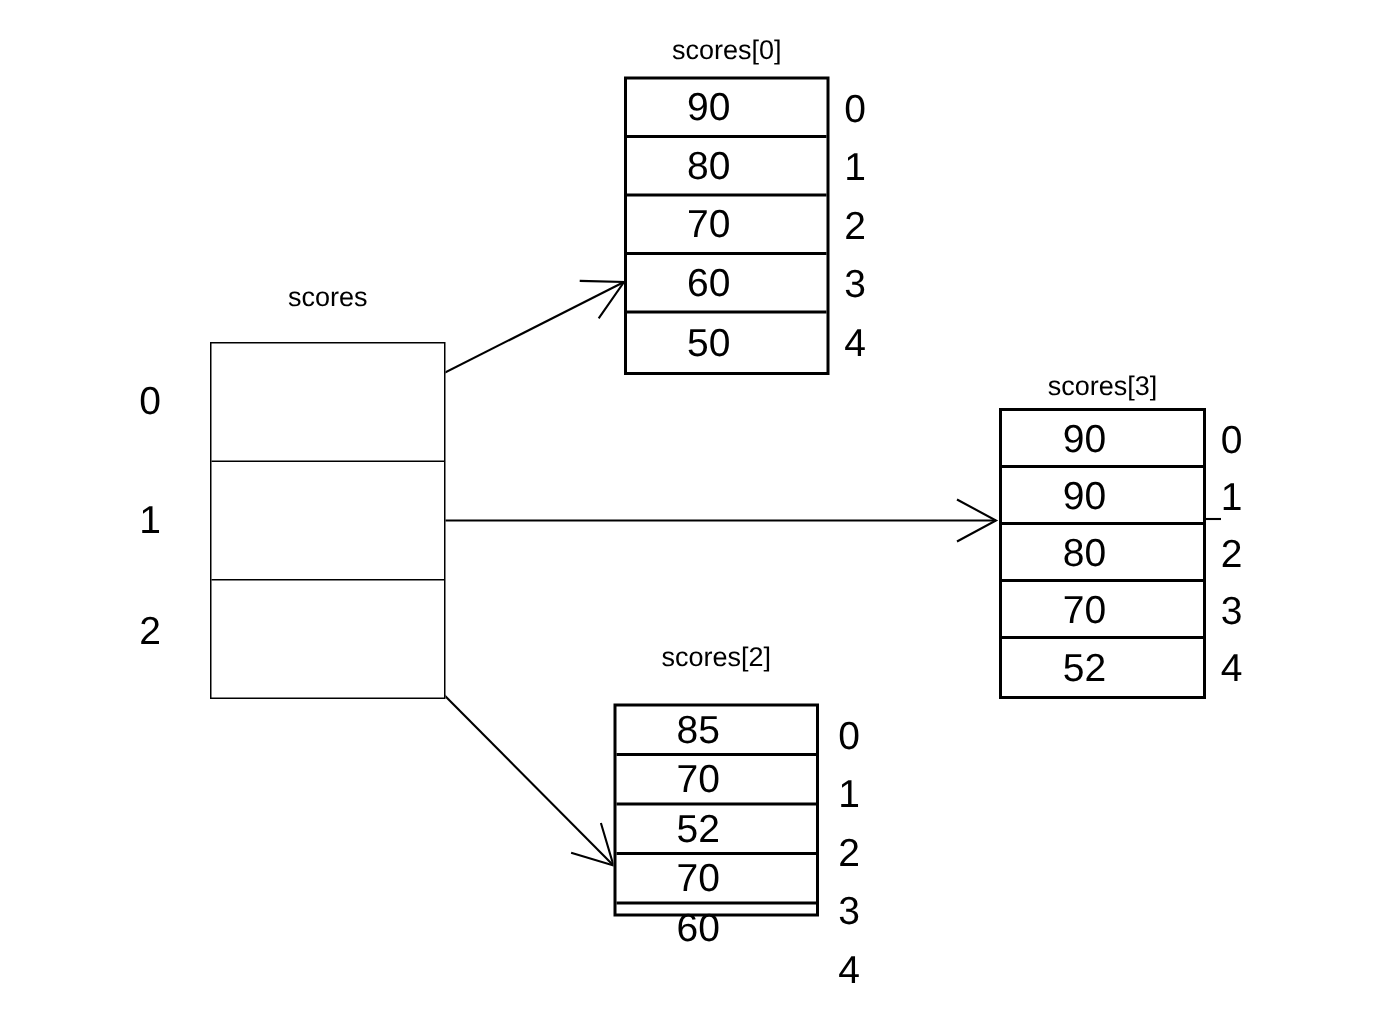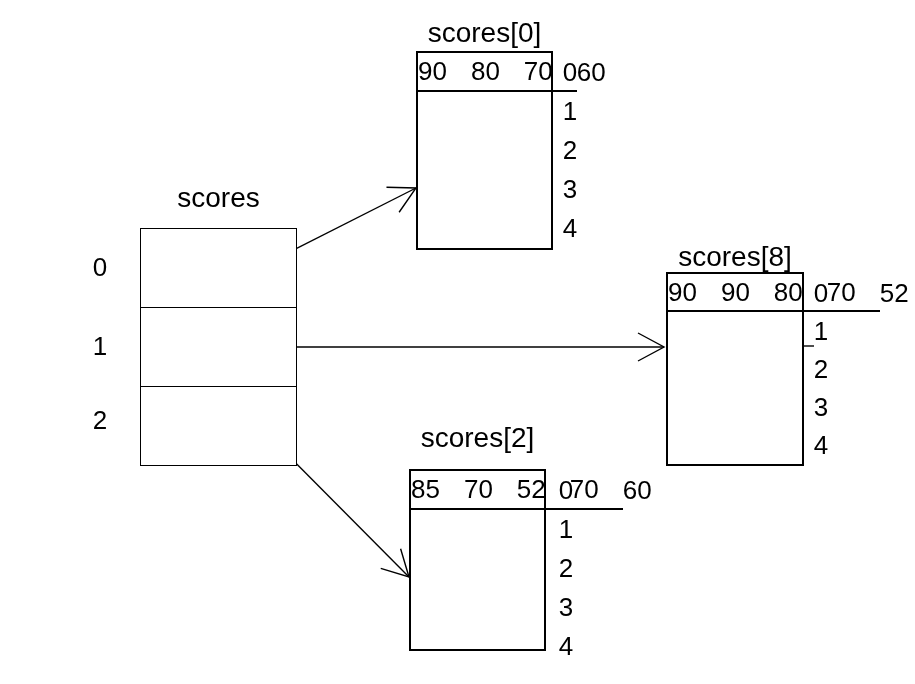--- a/index.html
+++ b/index.html
@@ -14,21 +14,21 @@
     background: #ffffff;
     font-family: "Liberation Sans", "DejaVu Sans", sans-serif;
     color: #000000;
     overflow: hidden;
   }
   .title {
     position: absolute;
     height: 38px;
     line-height: 38px;
     text-align: center;
-    font-size: 28px;
+    font-size: 18px;
     white-space: nowrap;
   }
   
   .outer-box {
     position: absolute;
     left: 140px;
     top: 228px;
     width: 157px;
     height: 238px;
     border: 1.5px solid #000;
@@ -52,21 +52,21 @@
     font-size: 26px;
   }
 
   
   .vtable {
     position: absolute;
     border: 2px solid #000;
     box-sizing: border-box;
     background: #fff;
     display: flex;
-    flex-direction: row;
+    flex-direction: column;
   }
   .cell {
     height: 39px;
     box-sizing: border-box;
     border-bottom: 2px solid #000;
     display: flex;
     align-items: center;
     justify-content: center;
     padding-right: 24px;
     font-size: 26px;
@@ -127,51 +127,52 @@
   <div class="left-index" style="left:82px; top:327px;">1</div>
   <div class="left-index" style="left:82px; top:401px;">2</div>
 
   <div class="title" style="left:416px; top:14px; width:137px;">scores[0]</div>
 
   <div class="vtable" style="left:416px; top:51px; width:137px; height:199px;">
     <div class="cell">90</div>
     <div class="cell">80</div>
     <div class="cell">70</div>
     <div class="cell">60</div>
+    <div class="cell">50</div>
   </div>
 
   <div class="idxcol" style="left:552px; top:53px;">
     <div class="idx">0</div>
     <div class="idx">1</div>
     <div class="idx">2</div>
     <div class="idx">3</div>
     <div class="idx">4</div>
   </div>
 
-  <div class="title" style="left:666px; top:238px; width:138px;">scores[8]</div>
+  <div class="title" style="left:666px; top:238px; width:138px;">scores[3]</div>
 
   <div class="vtable rh38" style="left:666px; top:272px; width:138px; height:194px;">
     <div class="cell">90</div>
     <div class="cell">90</div>
     <div class="cell">80</div>
     <div class="cell">70</div>
     <div class="cell">52</div>
   </div>
 
   <div class="idxcol rh38" style="left:803px; top:274px;">
     <div class="idx">0</div>
     <div class="idx">1</div>
     <div class="idx">2</div>
     <div class="idx">3</div>
     <div class="idx">4</div>
   </div>
 
   <div class="title" style="left:409px; top:419px; width:137px;">scores[2]</div>
 
-  <div class="vtable" style="left:409px; top:469px; width:137px; height:182px;">
+  <div class="vtable" style="left:409px; top:469px; width:137px; height:142px;">
     <div class="cell">85</div>
     <div class="cell">70</div>
     <div class="cell">52</div>
     <div class="cell">70</div>
     <div class="cell">60</div>
   </div>
 
   <div class="idxcol" style="left:548px; top:471px;">
     <div class="idx">0</div>
     <div class="idx">1</div>

